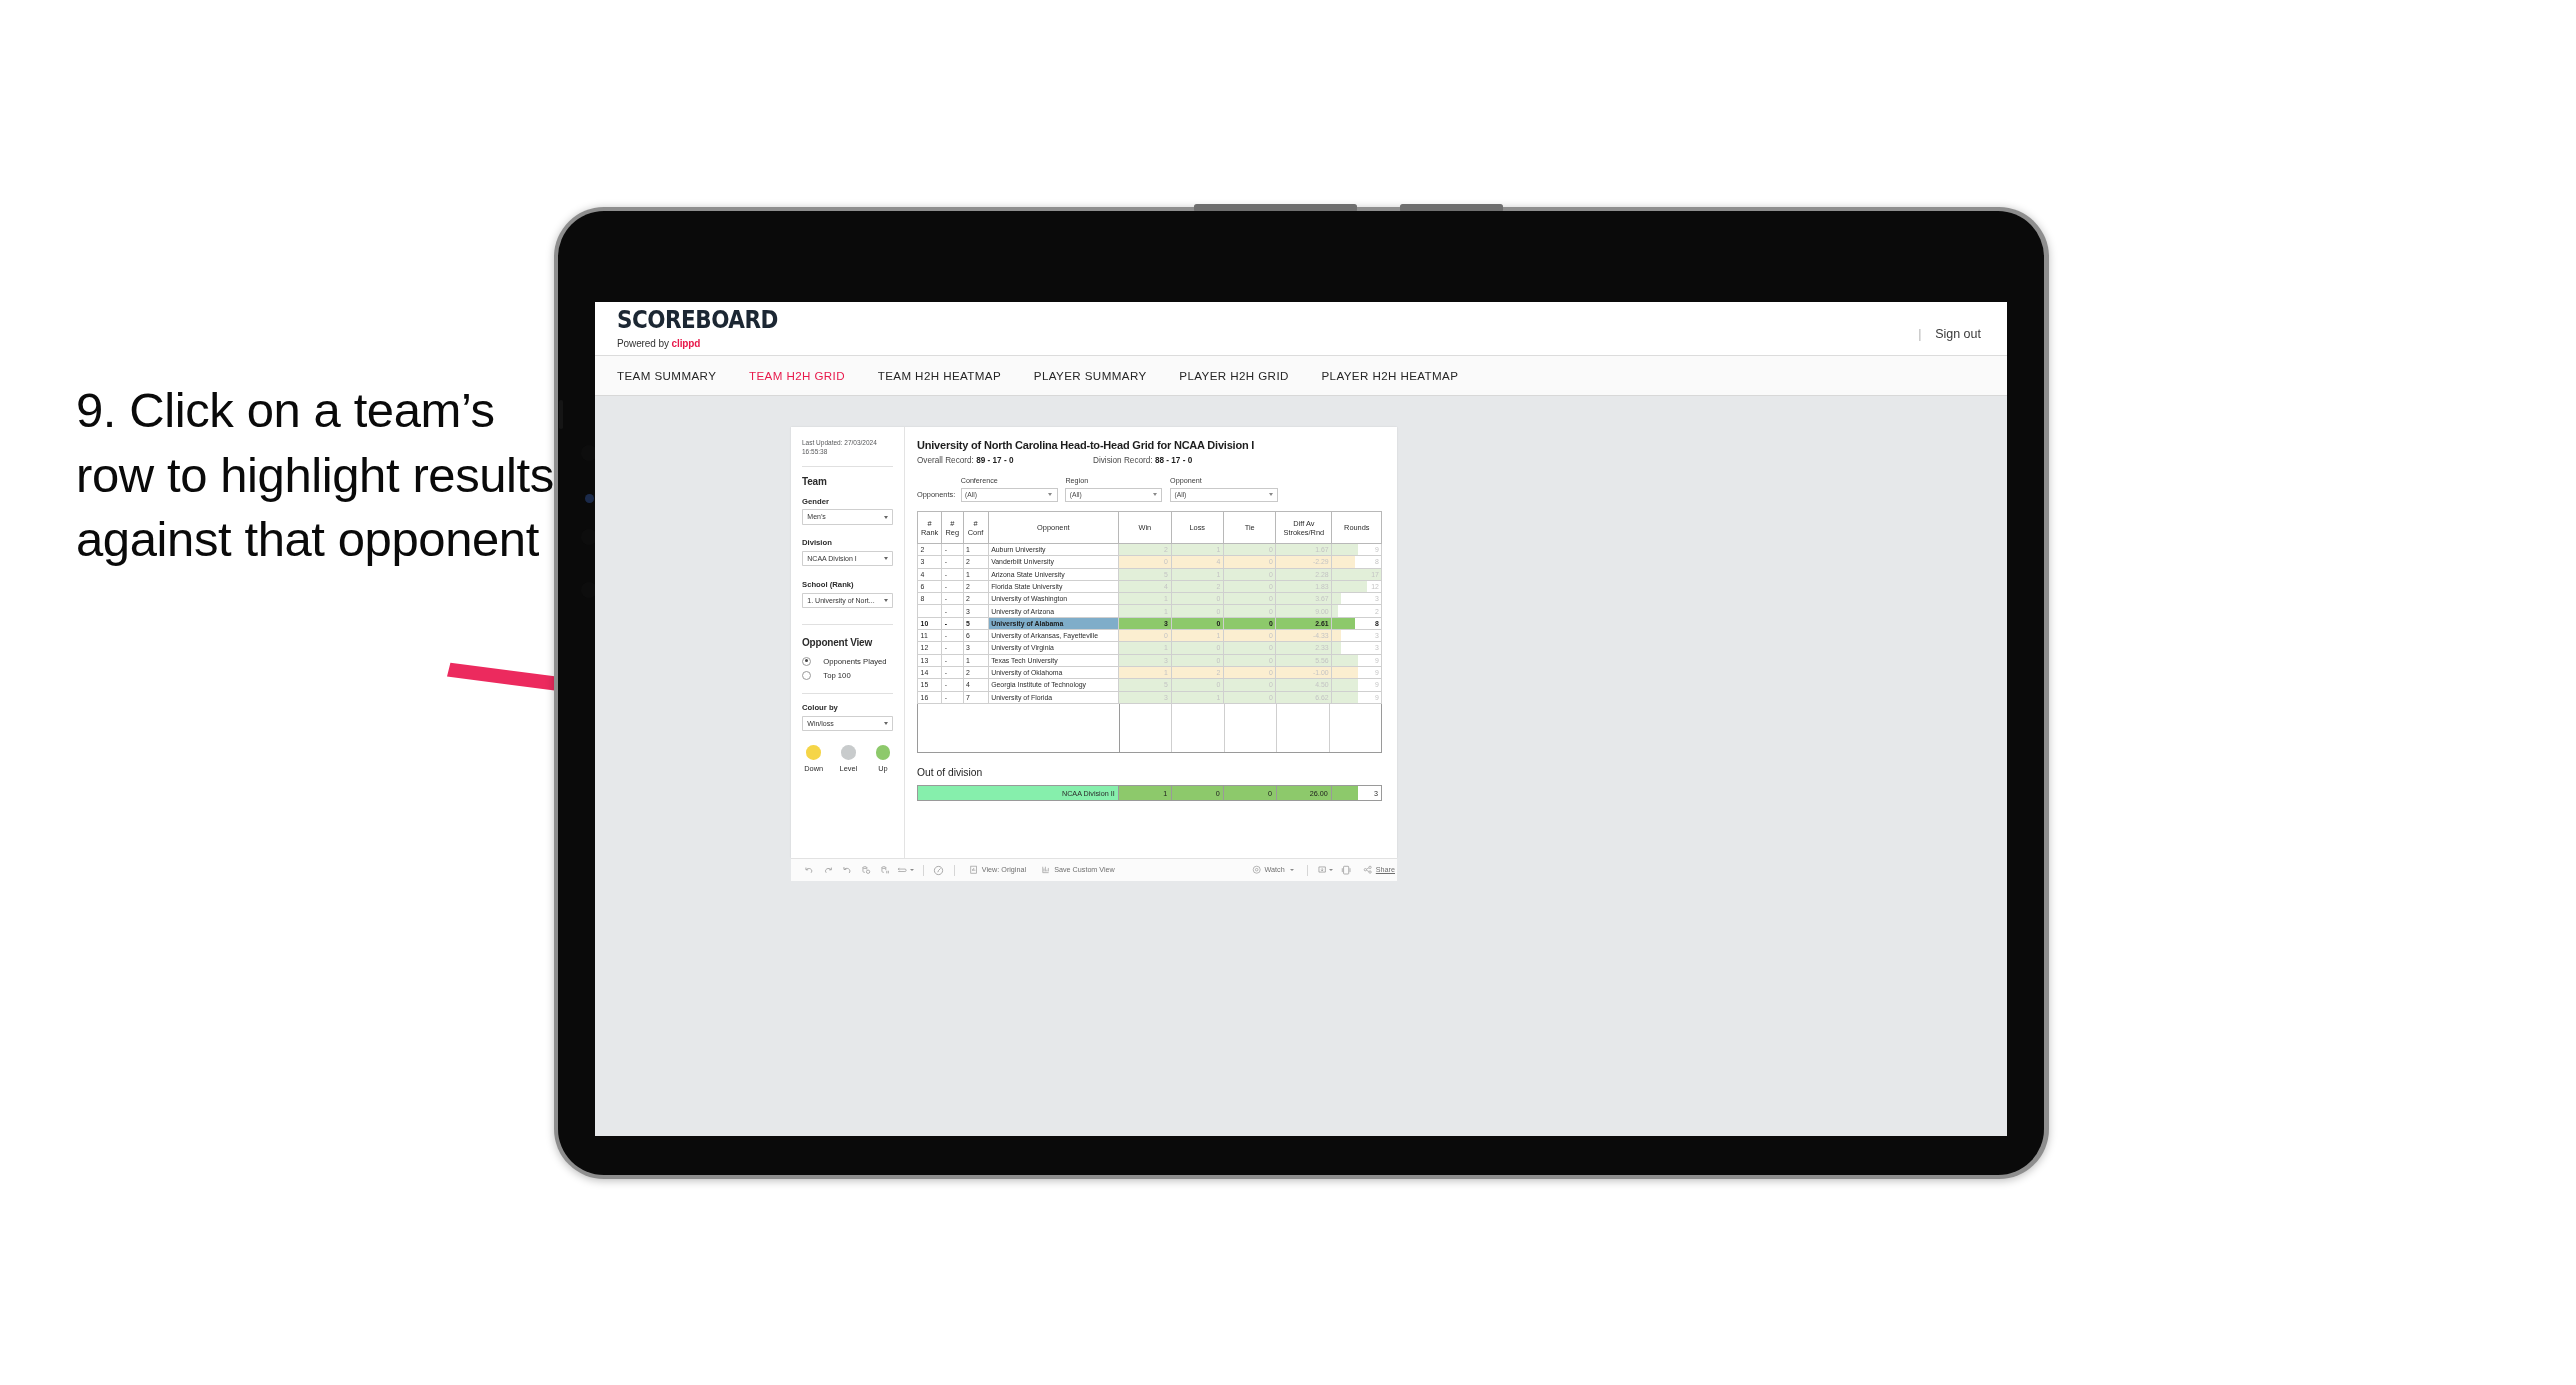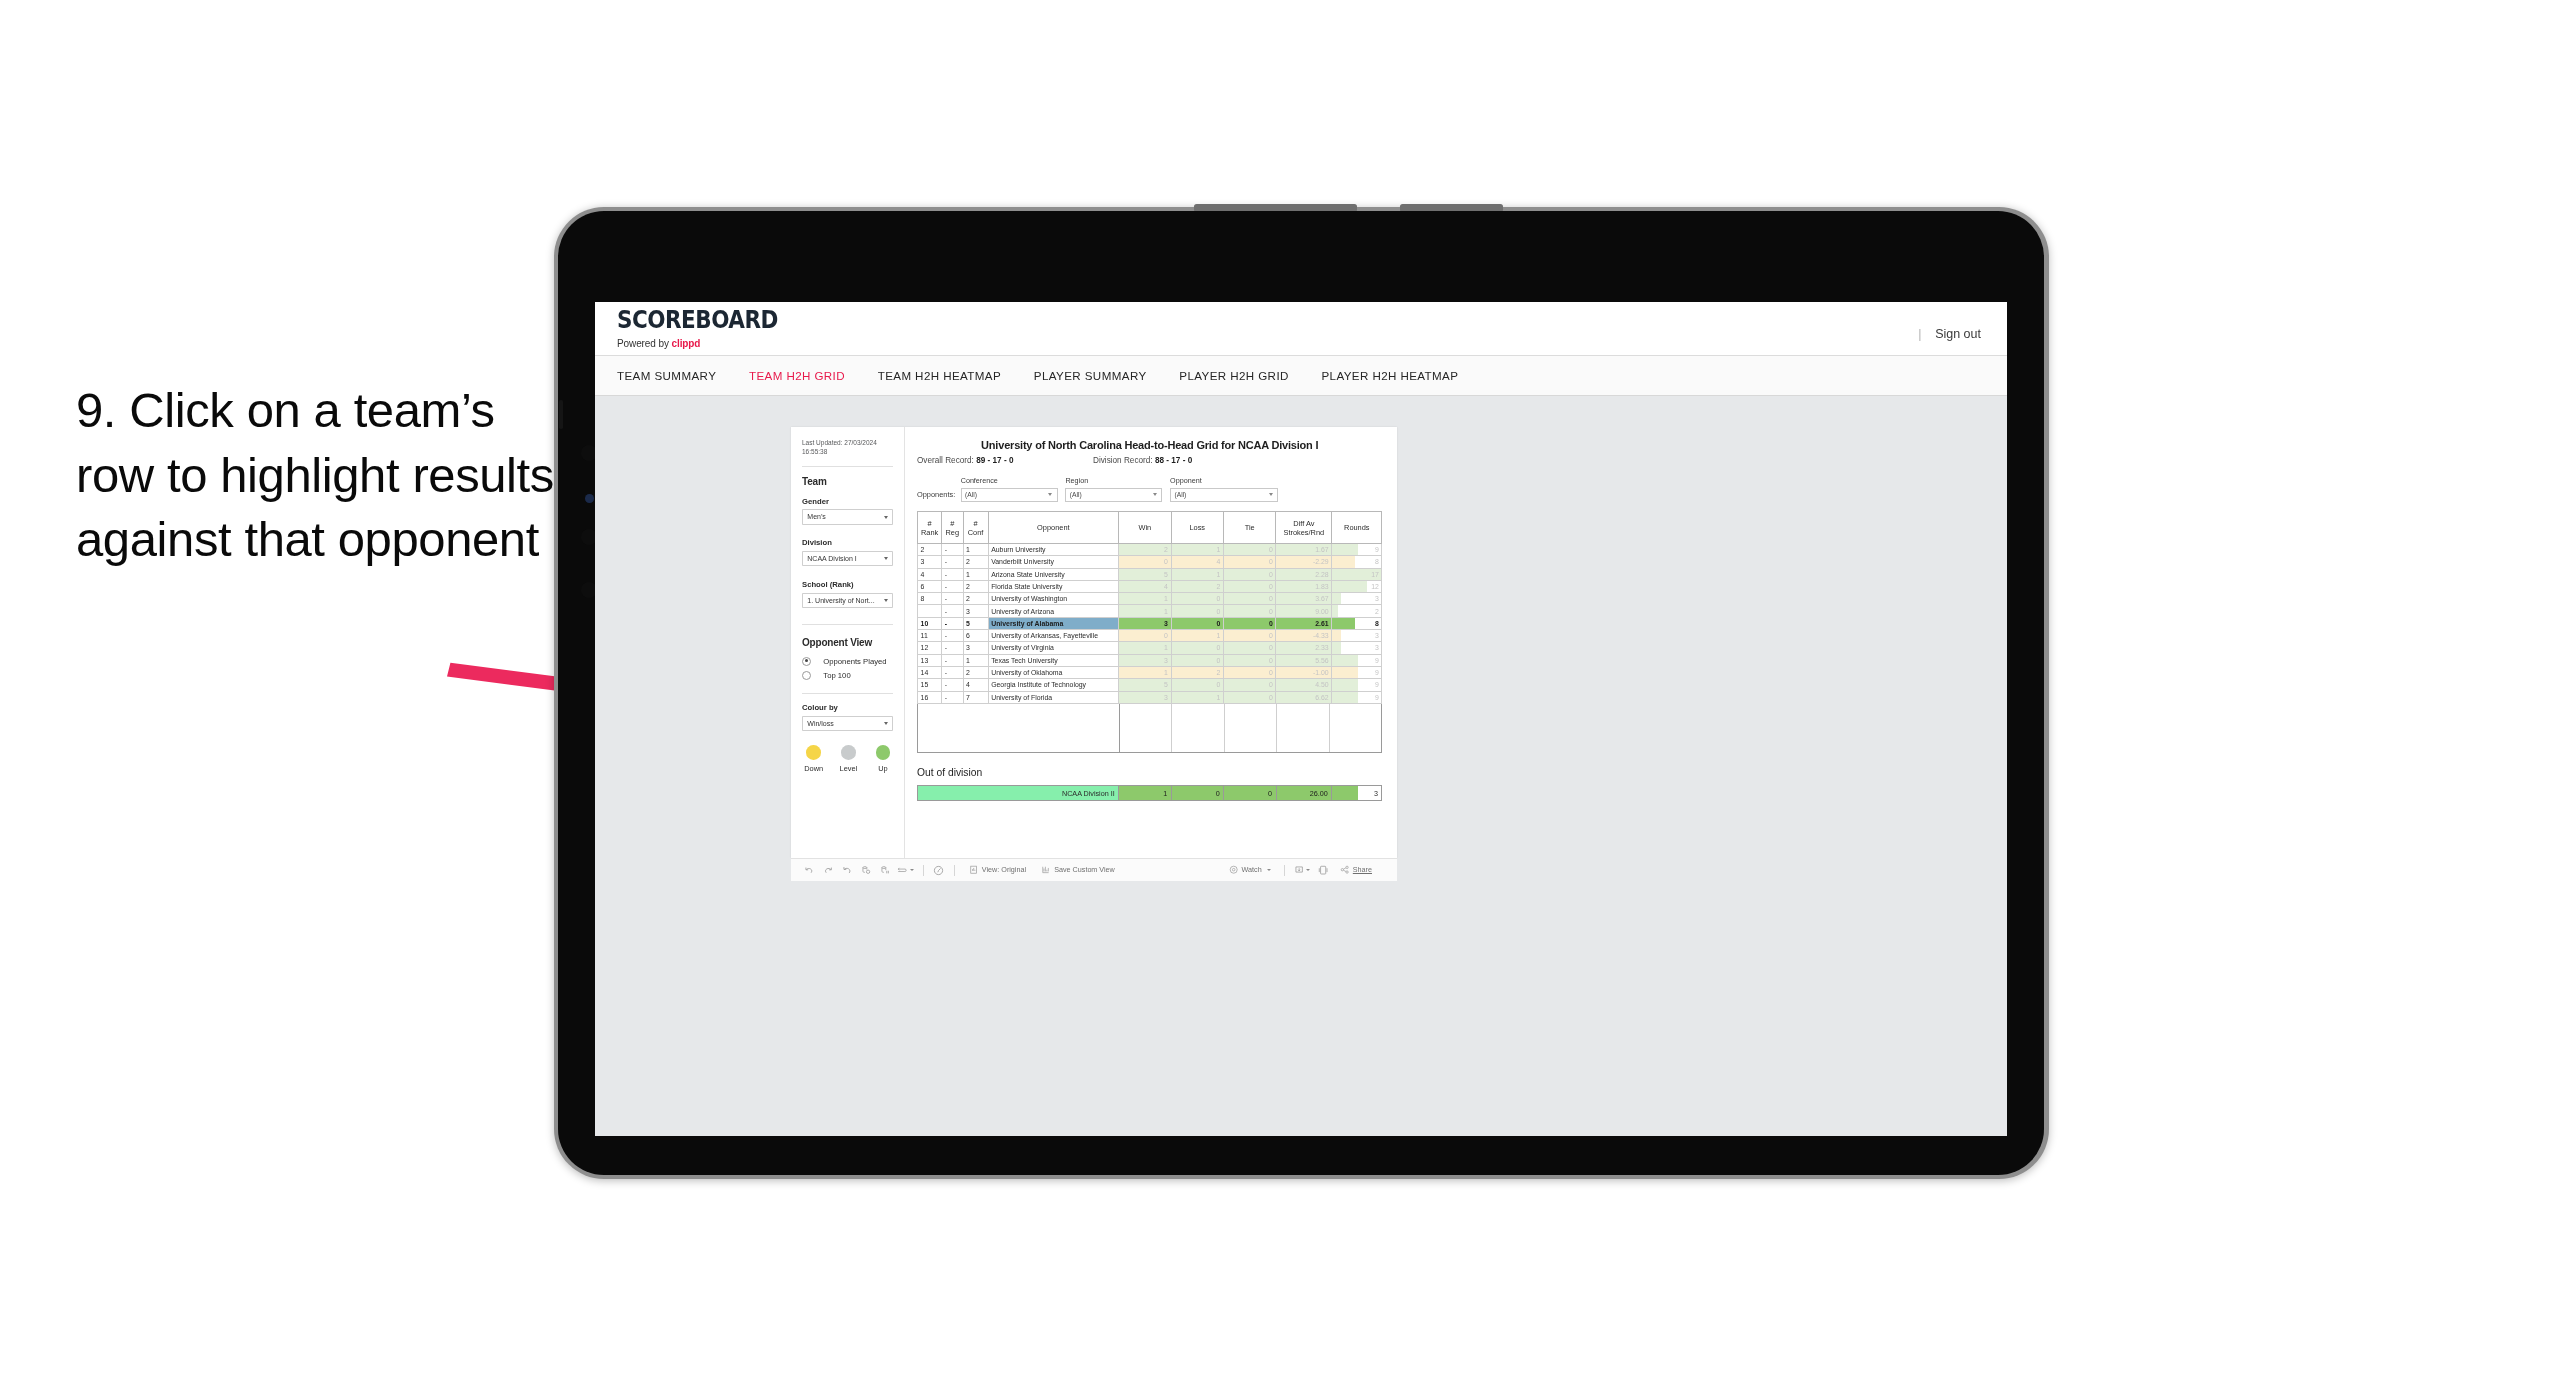--- a/index.html
+++ b/index.html
@@ -167,21 +167,21 @@
   .legend-row { display:flex; gap: 14.6px; margin-top: 13.7px; padding-left: 1.7px; }
   .legend-item { text-align:center; width: 24px; }
   .swatch { width: 14.6px; height: 14.6px; border-radius: 50%; margin: 0 auto 4.3px auto; }
   .legend-lbl { font-size: 7.4px; color:#2b2b2b; }
 
   
   .main {
     flex: 1; padding: 12px 14.6px 0 12px; box-sizing: border-box; position: relative;
     font-size: 7.7px; color: #2b2b2b;
   }
-  .viz-title { font-size: 11px; font-weight: 600; color:#1e1e1e; letter-spacing:-0.2px;text-align:center; }
+  .viz-title { font-size: 11px; font-weight: 600; color:#1e1e1e; letter-spacing:-0.2px; }
   .rec-row { display:flex; margin-top: 5.2px; font-size: 8.2px; color:#4a4a4a; }
   .rec-row .r1 { width: 176px; }
   .rec-row b { color:#1e1e1e; font-weight: 700; }
 
   .filters {
     display:flex; align-items:flex-end; gap: 7.7px; margin-top: 11px;
   }
   .filters-lbl { font-size: 7.4px; color:#3a3a3a; padding-bottom: 2.6px; width: 36px;}
   .f-col { width: 97px; }
   .f-lbl { font-size: 7.2px; color:#3a3a3a; margin-bottom: 2.6px; }
@@ -684,21 +684,21 @@
             </svg>
           <span class="mini-caret"></span>
         </div>
         <div class="ti">
           <svg width="10.3" height="10.3" viewBox="0 0 16 16" fill="none" stroke="#9a9a9a" stroke-width="1.2">
               <rect x="4" y="2" width="8" height="12" rx="1"></rect>
               <path d="M2 5v6"></path>
               <path d="M14 5v6"></path>
             </svg>
         </div>
-        <div class="tlabel" style="padding-right:25px;text-decoration:underline;">
+        <div class="tlabel" style="padding-right:2px;text-decoration:underline;">
           <svg width="9.4" height="9.4" viewBox="0 0 16 16" fill="none" stroke="#9a9a9a" stroke-width="1.2">
               <circle cx="12" cy="4" r="2"></circle>
               <circle cx="4" cy="8" r="2"></circle>
               <circle cx="12" cy="12" r="2"></circle>
               <path d="M6 7l4-2M6 9l4 2"></path>
             </svg>
           <span>Share</span>
         </div>
       </div>
 

